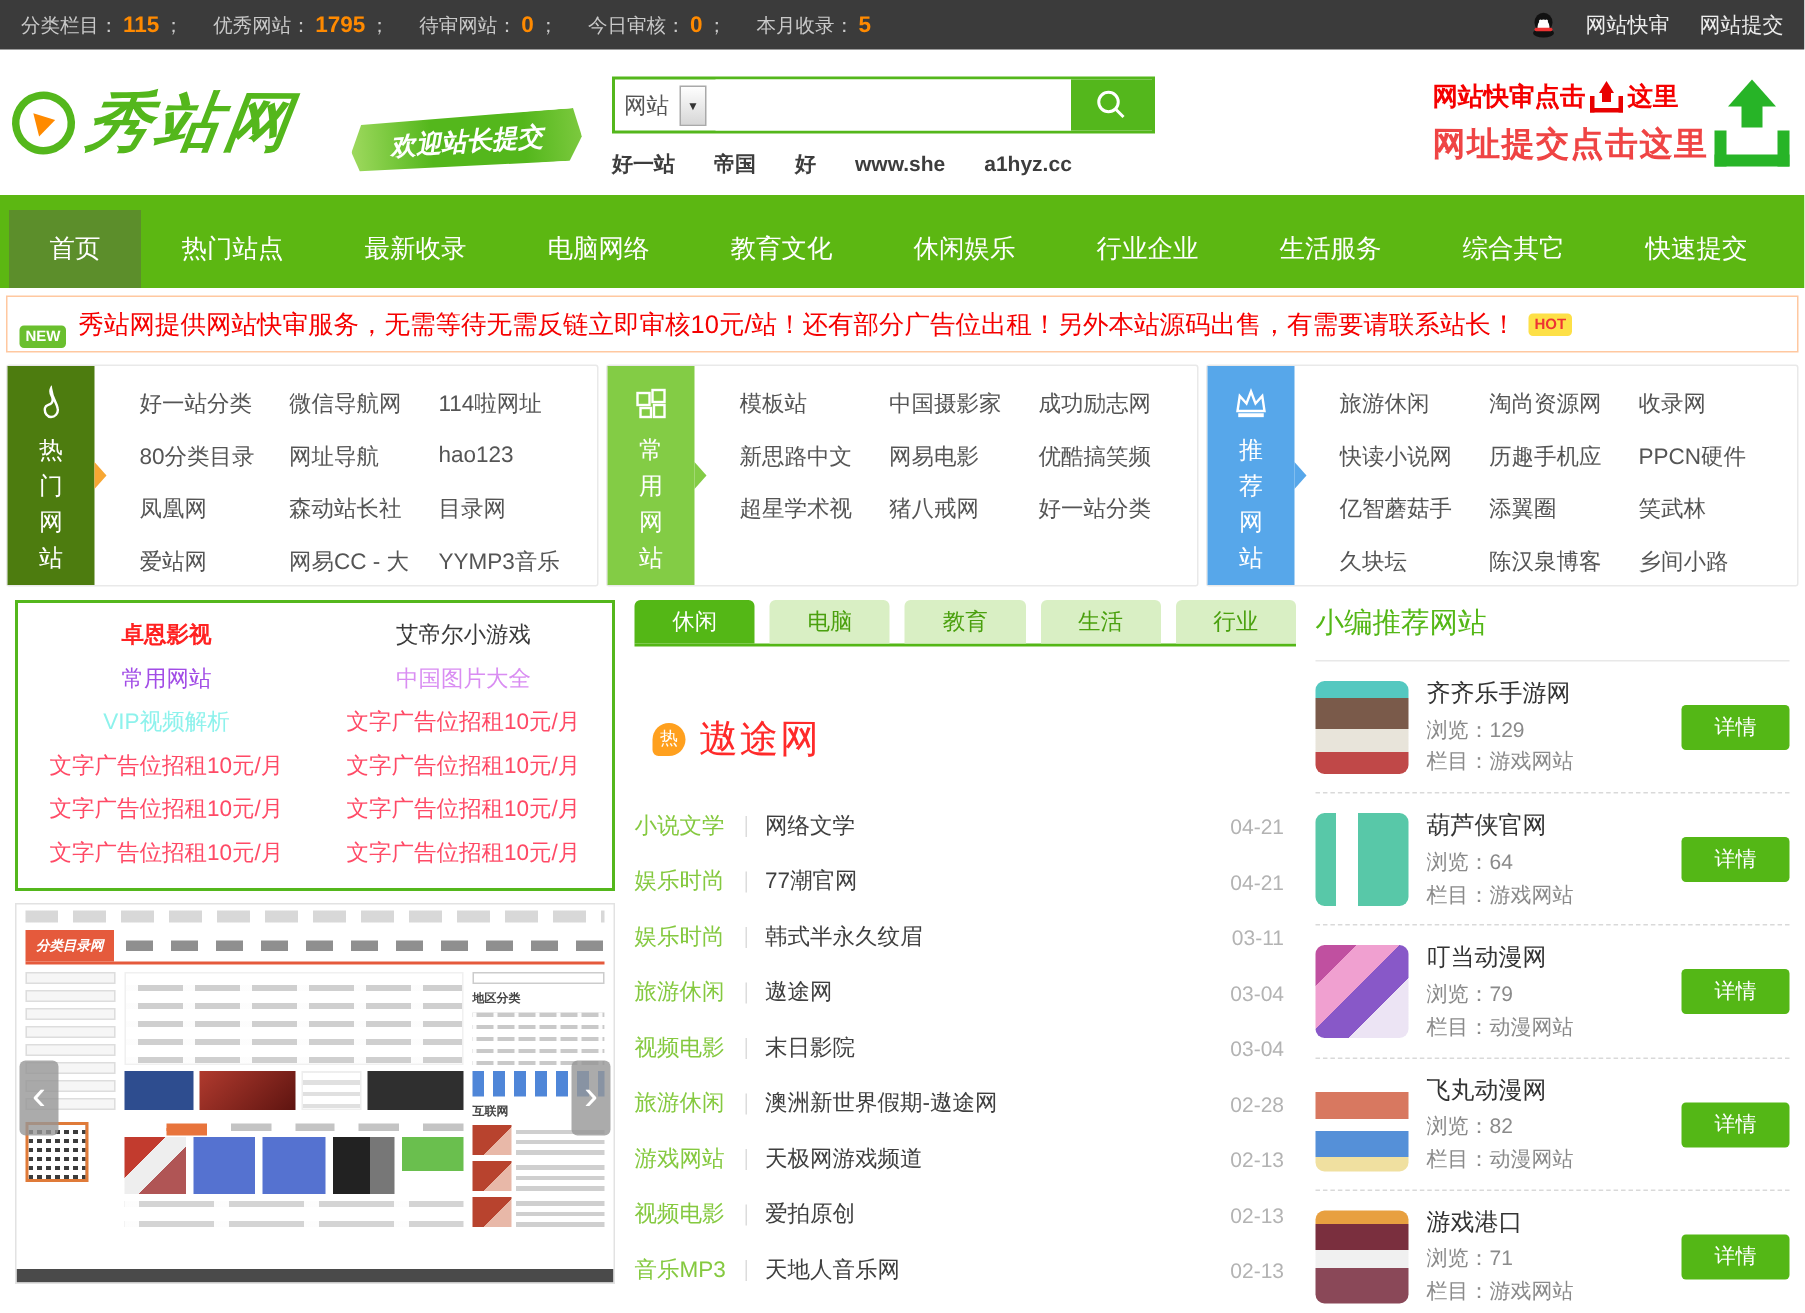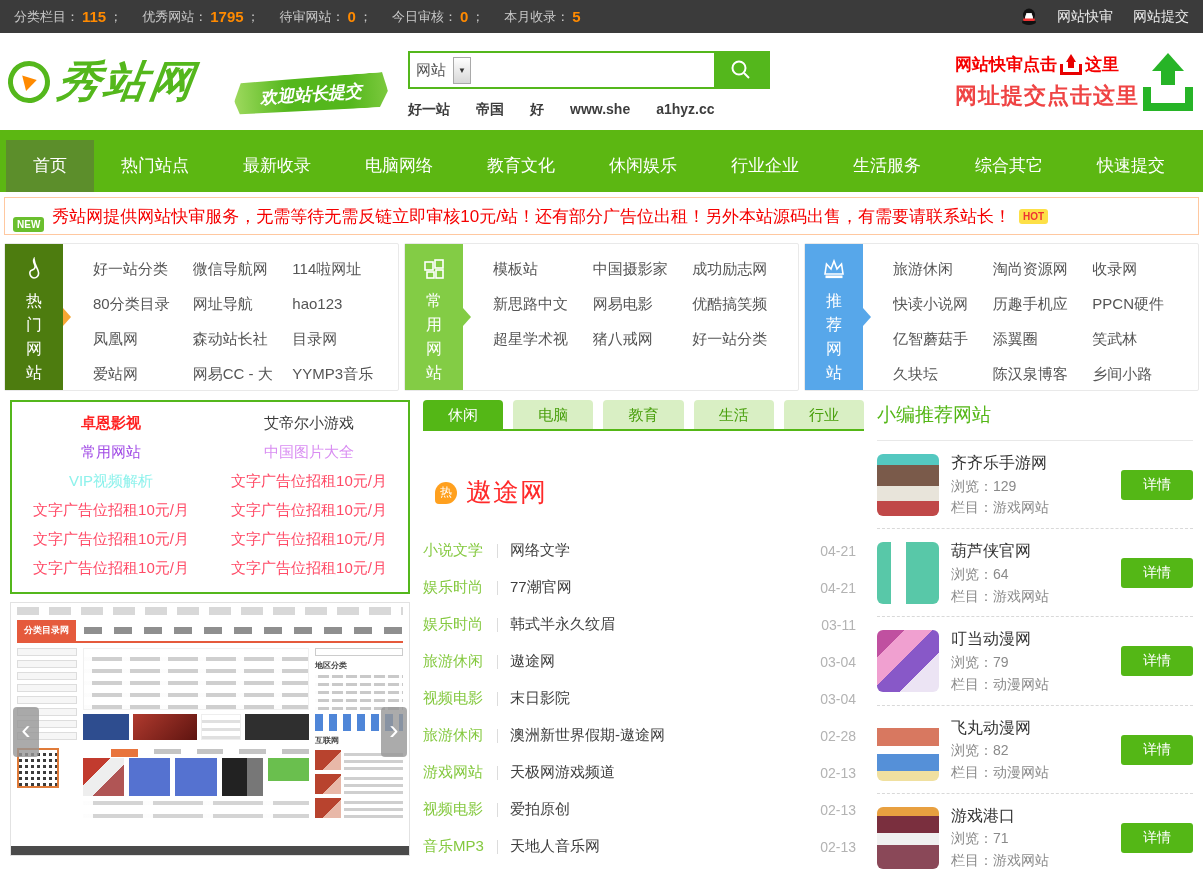--- a/index.html
+++ b/index.html
@@ -95,21 +95,21 @@
   .carousel { position:relative; margin-top:8px; height:254px; border:1px solid #e2e2e2;
     background:#fff; overflow:hidden; }
   .car-arrow { position:absolute; top:104px; width:26px; height:50px; background:rgba(150,150,150,.8);
     color:#fff; font-size:28px; line-height:46px; text-align:center; border-radius:4px; z-index:5; cursor:pointer; }
   .car-prev { left:2px; } .car-next { right:2px; }
 
   
   .shot { position:absolute; inset:0; padding:4px 6px; font-family:"Liberation Sans",sans-serif; }
   .shot-top { height:8px; margin-bottom:4px;
     background:repeating-linear-gradient(90deg,#d8d8d8 0 22px,transparent 22px 32px); }
-  .shot-header { display:flex; align-items:center; gap:8px; height:24px; border-bottom:2px solid #e55a3c; }
+  .shot-header { display:flex; align-items:center; gap:8px; height:24px; border-bottom:2px solid #e55a3c;font-style:italic; }
   .shot-logo { background:#e55a3c; color:#fff; font-size:9px; font-weight:bold; padding:4px 7px; white-space:nowrap; }
   .shot-nav { flex:1; height:7px;
     background:repeating-linear-gradient(90deg,#8f8f8f 0 18px,transparent 18px 30px); }
   .shot-body { display:flex; gap:6px; margin-top:5px; height:170px; }
   .shot-side { width:60px; flex:none; display:flex; flex-direction:column; gap:4px; }
   .shot-side i { height:8px; border:1px solid #ddd; background:#f6f6f6; }
   .qr { width:42px; height:40px; border:2px solid #e07b39; margin-top:4px;
     background:repeating-linear-gradient(0deg,#3c3c3c 0 3px,#fff 3px 6px),
                repeating-linear-gradient(90deg,#3c3c3c 0 3px,#fff 3px 6px);
     background-blend-mode:lighten; }

